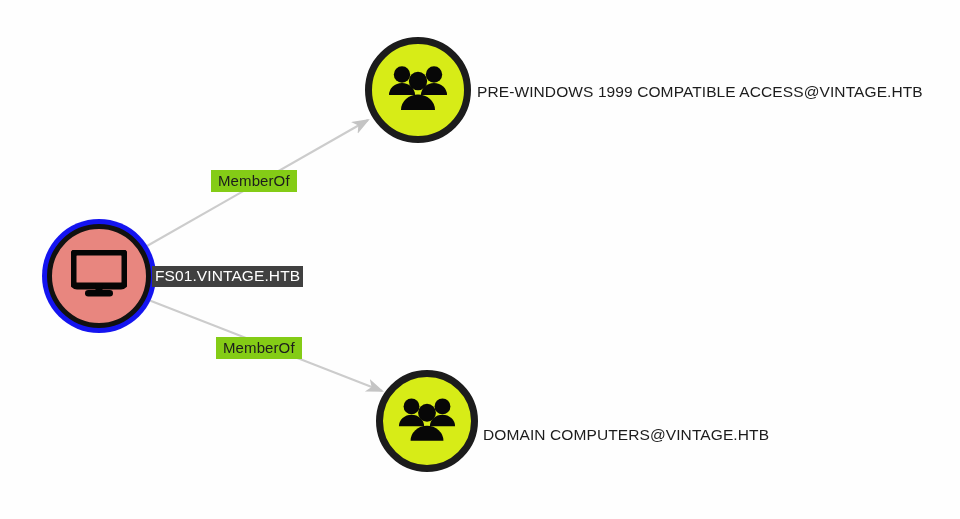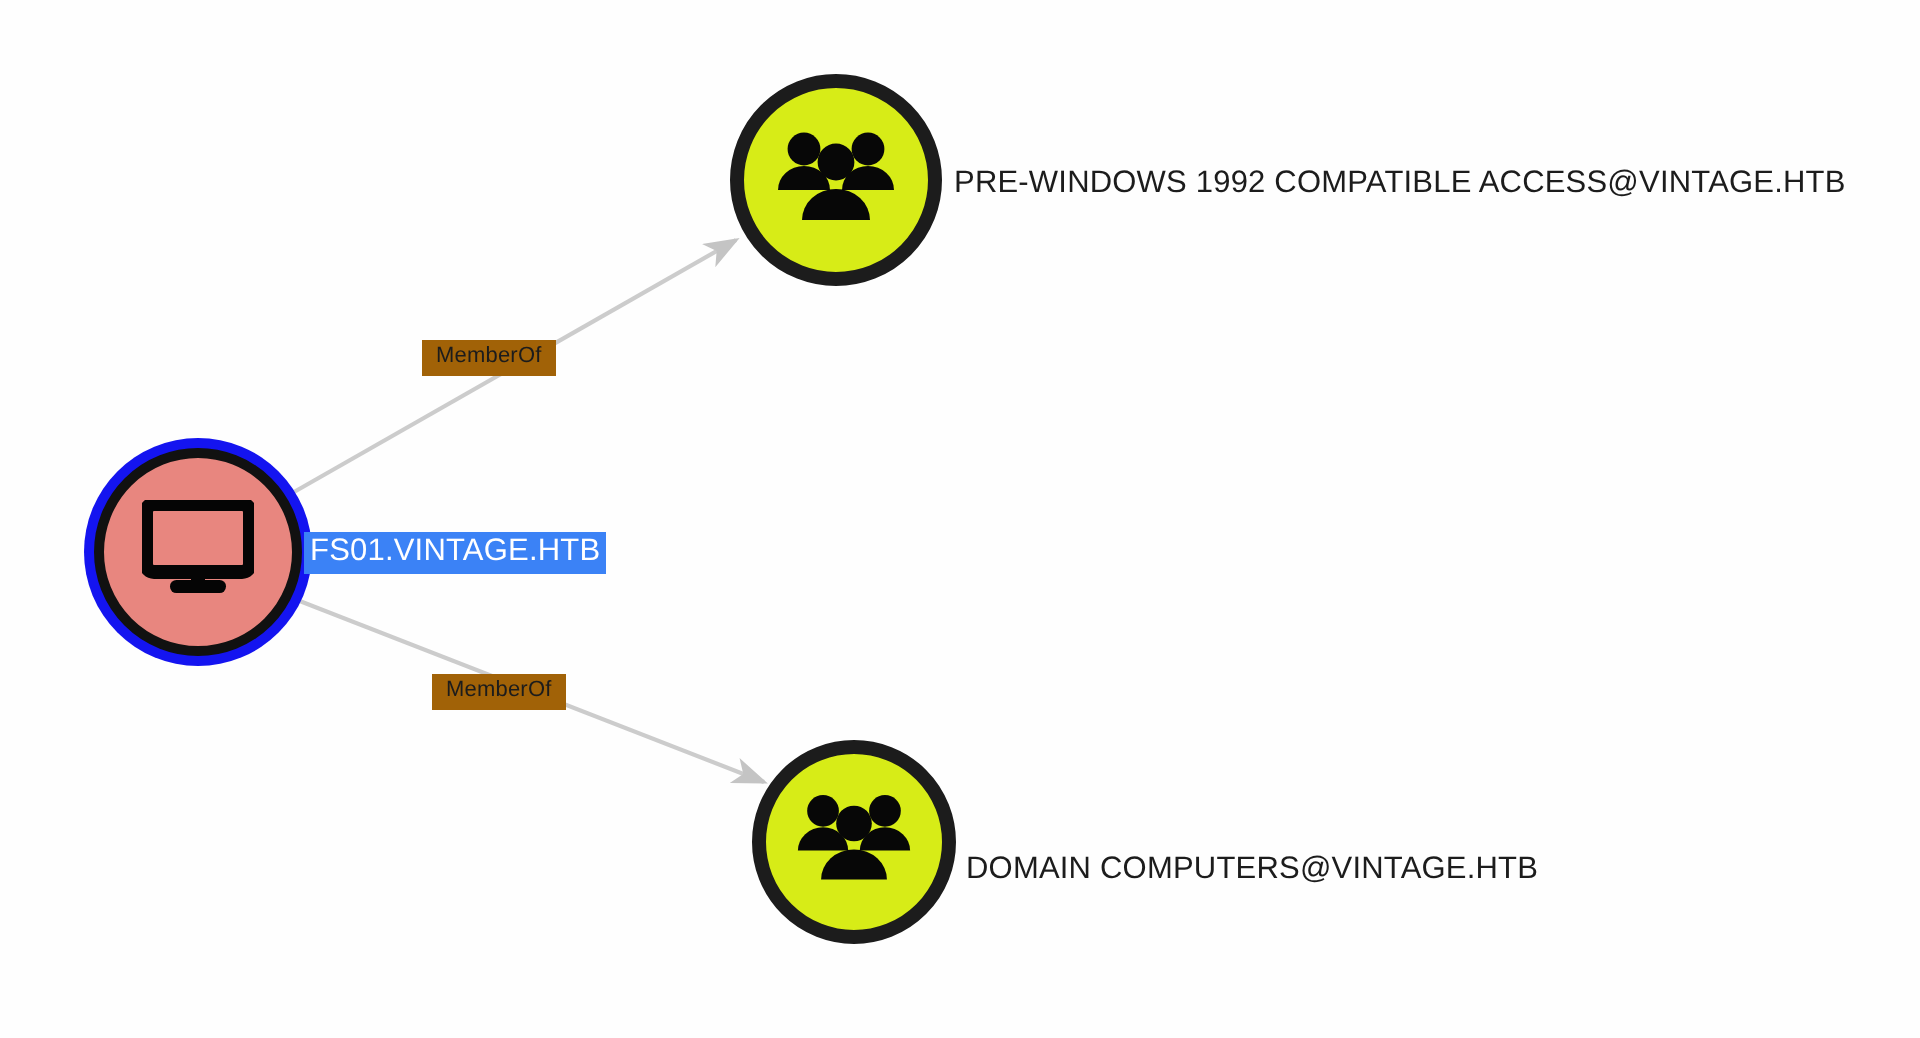--- a/index.html
+++ b/index.html
@@ -75,33 +75,33 @@
   }
   .label-group-1 { left: 477px; top: 84px; }
   .label-group-2 { left: 483px; top: 415px; margin-top: 12px; }
 
   .node-label-selected {
     position: absolute;
     left: 152px;
     top: 266px;
     font-size: 15.5px;
     color: #ffffff;
-    background: #3b82f6;
+    background: #404040;
     padding: 2px 3px 3px 3px;
     white-space: nowrap;
     letter-spacing: 0.1px;
     line-height: 1;
   }
 
   
   .edge-label {
     position: absolute;
-    font-size: 11px;
+    font-size: 15px;
     color: #1c1c1c;
-    background: #a16207;
+    background: #84cc16;
     padding: 3px 7px 4px 7px;
     white-space: nowrap;
     line-height: 1;
     letter-spacing: 0.1px;
     text-align: right;
   }
   .edge-label-1 { left: 211px; top: 170px; }
   .edge-label-2 { left: 216px; top: 337px; }
 </style>
 </head>
@@ -146,21 +146,21 @@
 
         <circle cx="47" cy="9.5" r="8.2" fill="#070707"></circle>
         <path d="M34 30 a13 12 0 0 1 26 0 z" fill="#070707"></path>
 
         <circle cx="31" cy="16" r="9.2" fill="#070707"></circle>
         <path d="M14 45 a17 15.5 0 0 1 34 0 z" fill="#070707"></path>
       </svg>
     </span>
   </div>
 
-  <div class="node-label label-group-1">PRE-WINDOWS 1992 COMPATIBLE ACCESS@VINTAGE.HTB</div>
+  <div class="node-label label-group-1">PRE-WINDOWS 1999 COMPATIBLE ACCESS@VINTAGE.HTB</div>
 
   <div class="node node-group node-group-2">
     <span class="node-icon">
       <svg width="60" height="45" viewBox="0 0 62 46" xmlns="http://www.w3.org/2000/svg">
         <circle cx="15" cy="9.5" r="8.2" fill="#070707"></circle>
         <path d="M2 30 a13 12 0 0 1 26 0 z" fill="#070707"></path>
         <circle cx="47" cy="9.5" r="8.2" fill="#070707"></circle>
         <path d="M34 30 a13 12 0 0 1 26 0 z" fill="#070707"></path>
         <circle cx="31" cy="16" r="9.2" fill="#070707"></circle>
         <path d="M14 45 a17 15.5 0 0 1 34 0 z" fill="#070707"></path>

